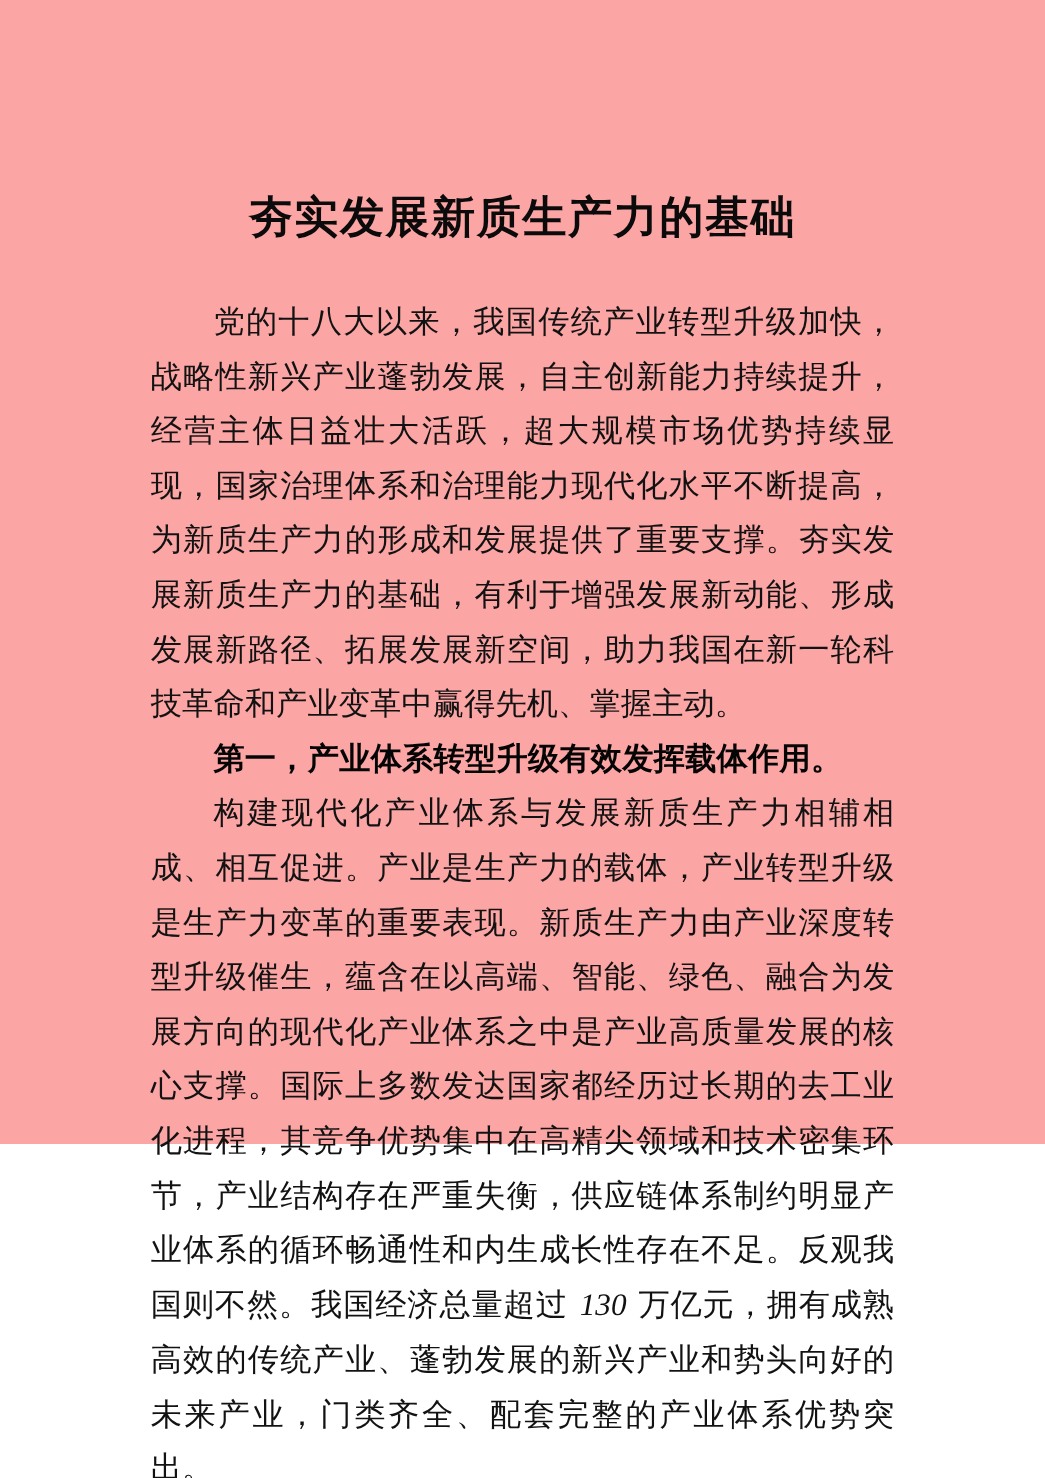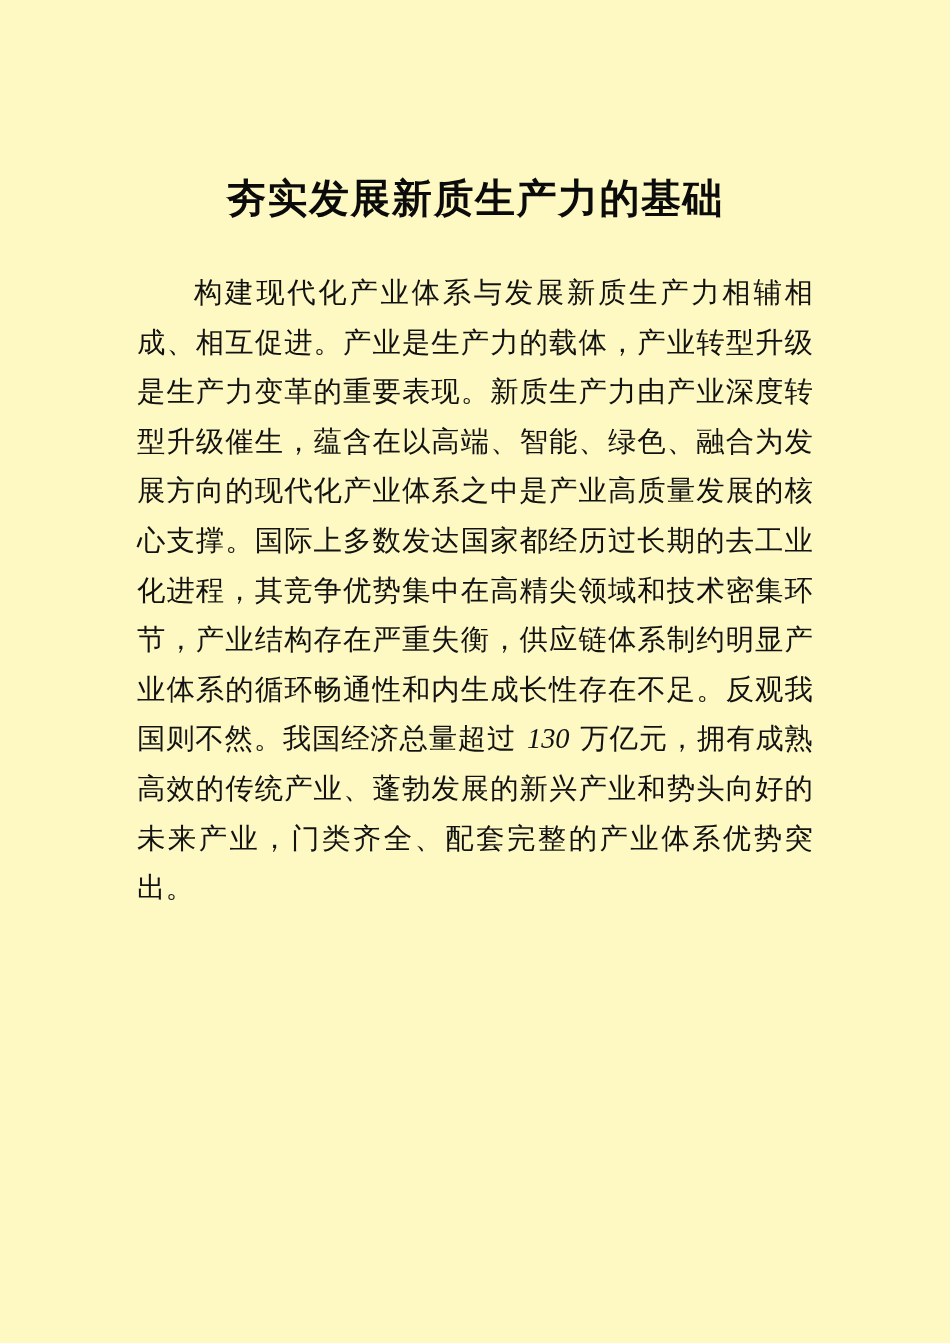--- a/index.html
+++ b/index.html
@@ -16,22 +16,22 @@
     color: #000000;
     -webkit-font-smoothing: antialiased;
   }
 
   
   .page {
     position: absolute;
     left: 0;
     top: 0;
     width: 950px;
-    height: 1343px;
-    background: #fef9c3;
+    height: 1040px;
+    background: #fca5a5;
   }
 
   .page-body {
     position: absolute;
     left: 137px;
     top: 0;
     width: 676px;
   }
 
   
@@ -100,19 +100,21 @@
 </head>
 <body>
 
 <div class="page">
   <div class="page-body">
 
     <h1 class="doc-title">夯实发展新质生产力的基础</h1>
 
     <div class="doc-flow">
 
+      <p class="para">党的十八大以来，我国传统产业转型升级加快，战略性新兴产业蓬勃发展，自主创新能力持续提升，经营主体日益壮大活跃，超大规模市场优势持续显现，国家治理体系和治理能力现代化水平不断提高，为新质生产力的形成和发展提供了重要支撑。夯实发展新质生产力的基础，有利于增强发展新动能、形成发展新路径、拓展发展新空间，助力我国在新一轮科技革命和产业变革中赢得先机、掌握主动。</p>
 
+      <p class="subhead">第一，产业体系转型升级有效发挥载体作用。</p>
 
       <p class="para">构建现代化产业体系与发展新质生产力相辅相成、相互促进。产业是生产力的载体，产业转型升级是生产力变革的重要表现。新质生产力由产业深度转型升级催生，蕴含在以高端、智能、绿色、融合为发展方向的现代化产业体系之中是产业高质量发展的核心支撑。国际上多数发达国家都经历过长期的去工业化进程，其竞争优势集中在高精尖领域和技术密集环节，产业结构存在严重失衡，供应链体系制约明显产业体系的循环畅通性和内生成长性存在不足。反观我国则不然。我国经济总量超过 <span class="num">130</span> 万亿元，拥有成熟高效的传统产业、蓬勃发展的新兴产业和势头向好的未来产业，门类齐全、配套完整的产业体系优势突出。</p>
 
     </div>
   </div>
 </div>
 
 </body></html>

